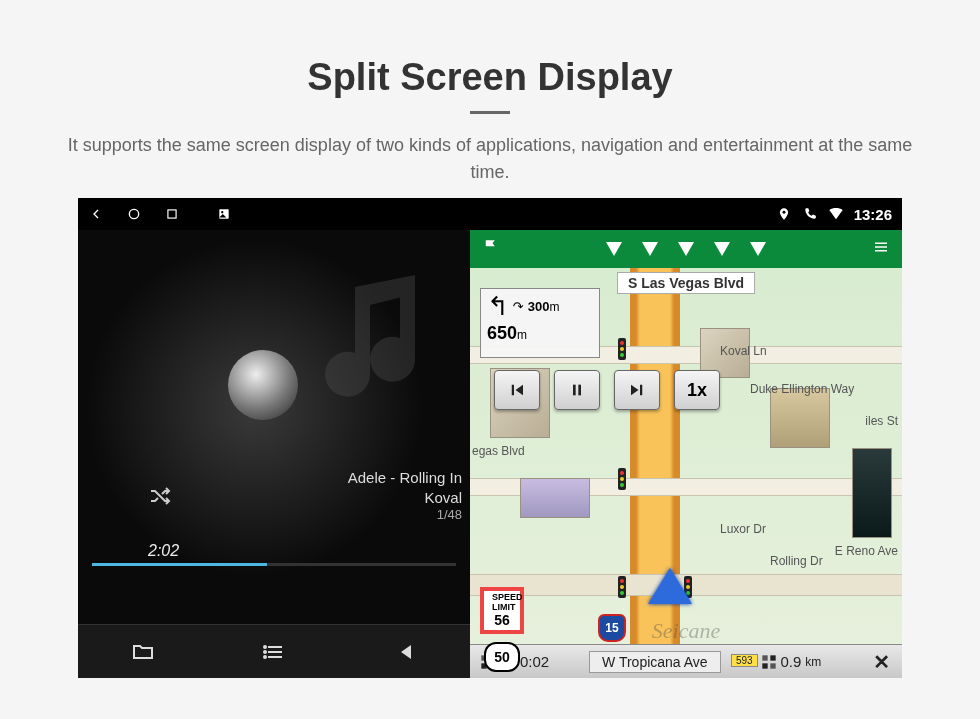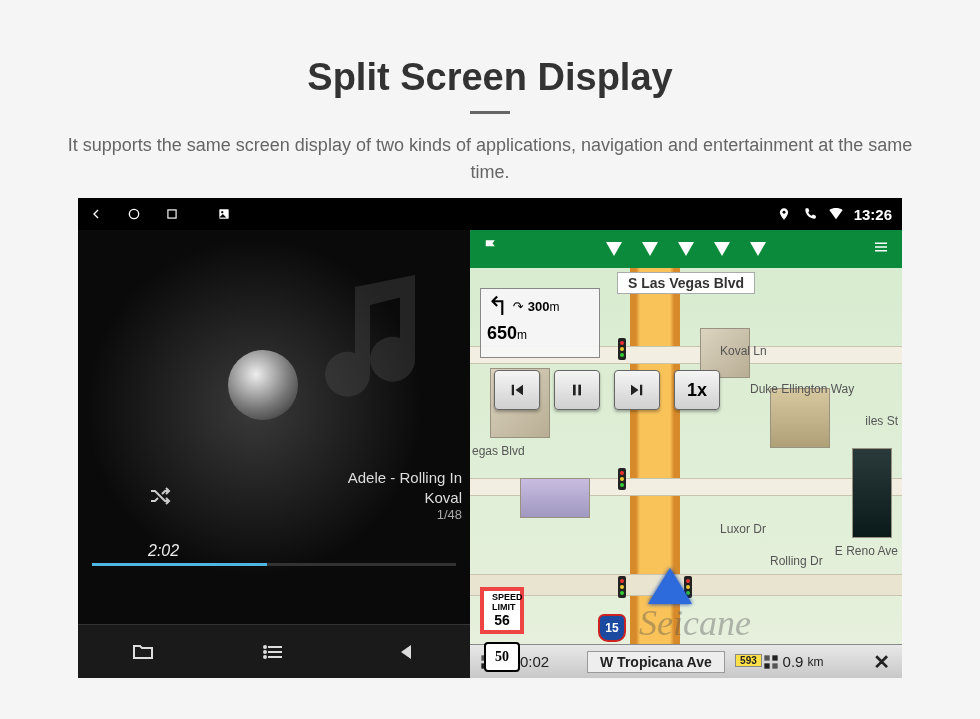--- a/index.html
+++ b/index.html
@@ -286,26 +286,25 @@
   }
   .speed-limit .num { font-size:14px; }
   .route-shield {
     position: absolute;
     left: 14px;
     bottom: 6px;
     width: 36px;
     height: 30px;
     background: #fff;
     border: 2px solid #000;
-    border-radius: 4px;
+    border-radius: 12px;
     display:flex; align-items:center; justify-content:center;
     font-weight:bold;
     font-size:14px;
     z-index: 6;
-    font-family: Liberation Serif, serif;
   }
   .interstate-shield {
     position: absolute;
     left: 128px;
     bottom: 36px;
     width: 28px;
     height: 28px;
     background: #1b4aa0;
     border: 2px solid #c22;
     border-radius: 6px 6px 10px 10px;
@@ -325,35 +324,34 @@
     align-items: center;
     font-size: 15px;
     color: #222;
   }
   .nav-bottom .street-bar {
     background: #eee;
     border: 1px solid #999;
     padding: 2px 12px;
     margin: 16px auto;
     font-size: 14px;
-    font-weight: bold;
+    font-weight: normal;
     position:relative;
   }
   .nav-bottom .street-bar .num-badge{
      position:absolute; right:-38px; top:2px;
      background:#fde047; border:1px solid #888; font-size:10px; padding:0 4px;
   }
   .nav-bottom .grp { display:flex; align-items:center; gap:4px; padding:0 10px; white-space:nowrap; }
   .nav-bottom .close { margin-left:auto; padding:0 12px; font-size:20px; font-weight:bold; }
   .watermark {
     position:absolute; left:50%; bottom:34px; transform:translateX(-50%);
-    font-size:36px; font-style:italic; font-family: 'Brush Script MT', cursive;
+    font-size:22px; font-style:italic; font-family: 'Brush Script MT', cursive;
     color: rgba(80,80,80,.38);
     z-index:8;
-    margin-left:9px;
   }
 </style>
 </head>
 <body>
 
 <div class="page-header">
   <div class="page-title">Split Screen Display</div>
   <div class="title-underline"></div>
   <div class="page-subtitle">It supports the same screen display of two kinds of applications, navigation and entertainment at the same time.</div>
 </div>

